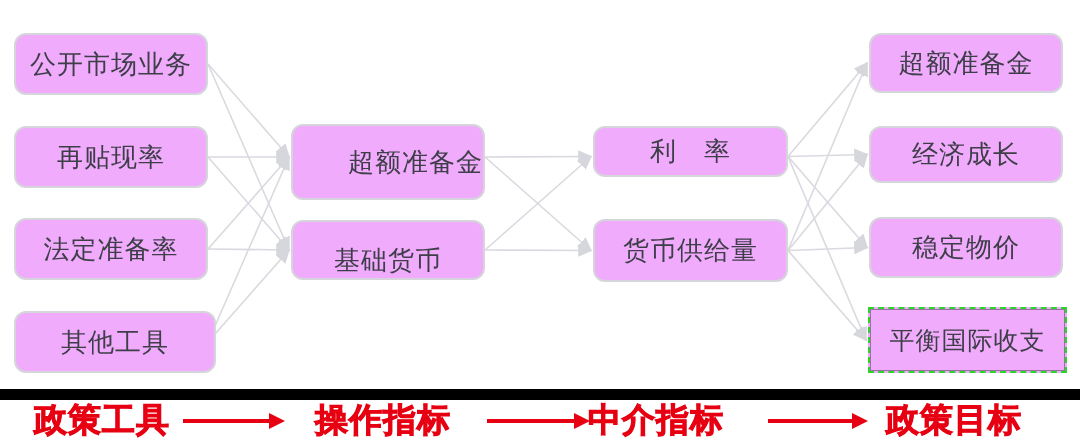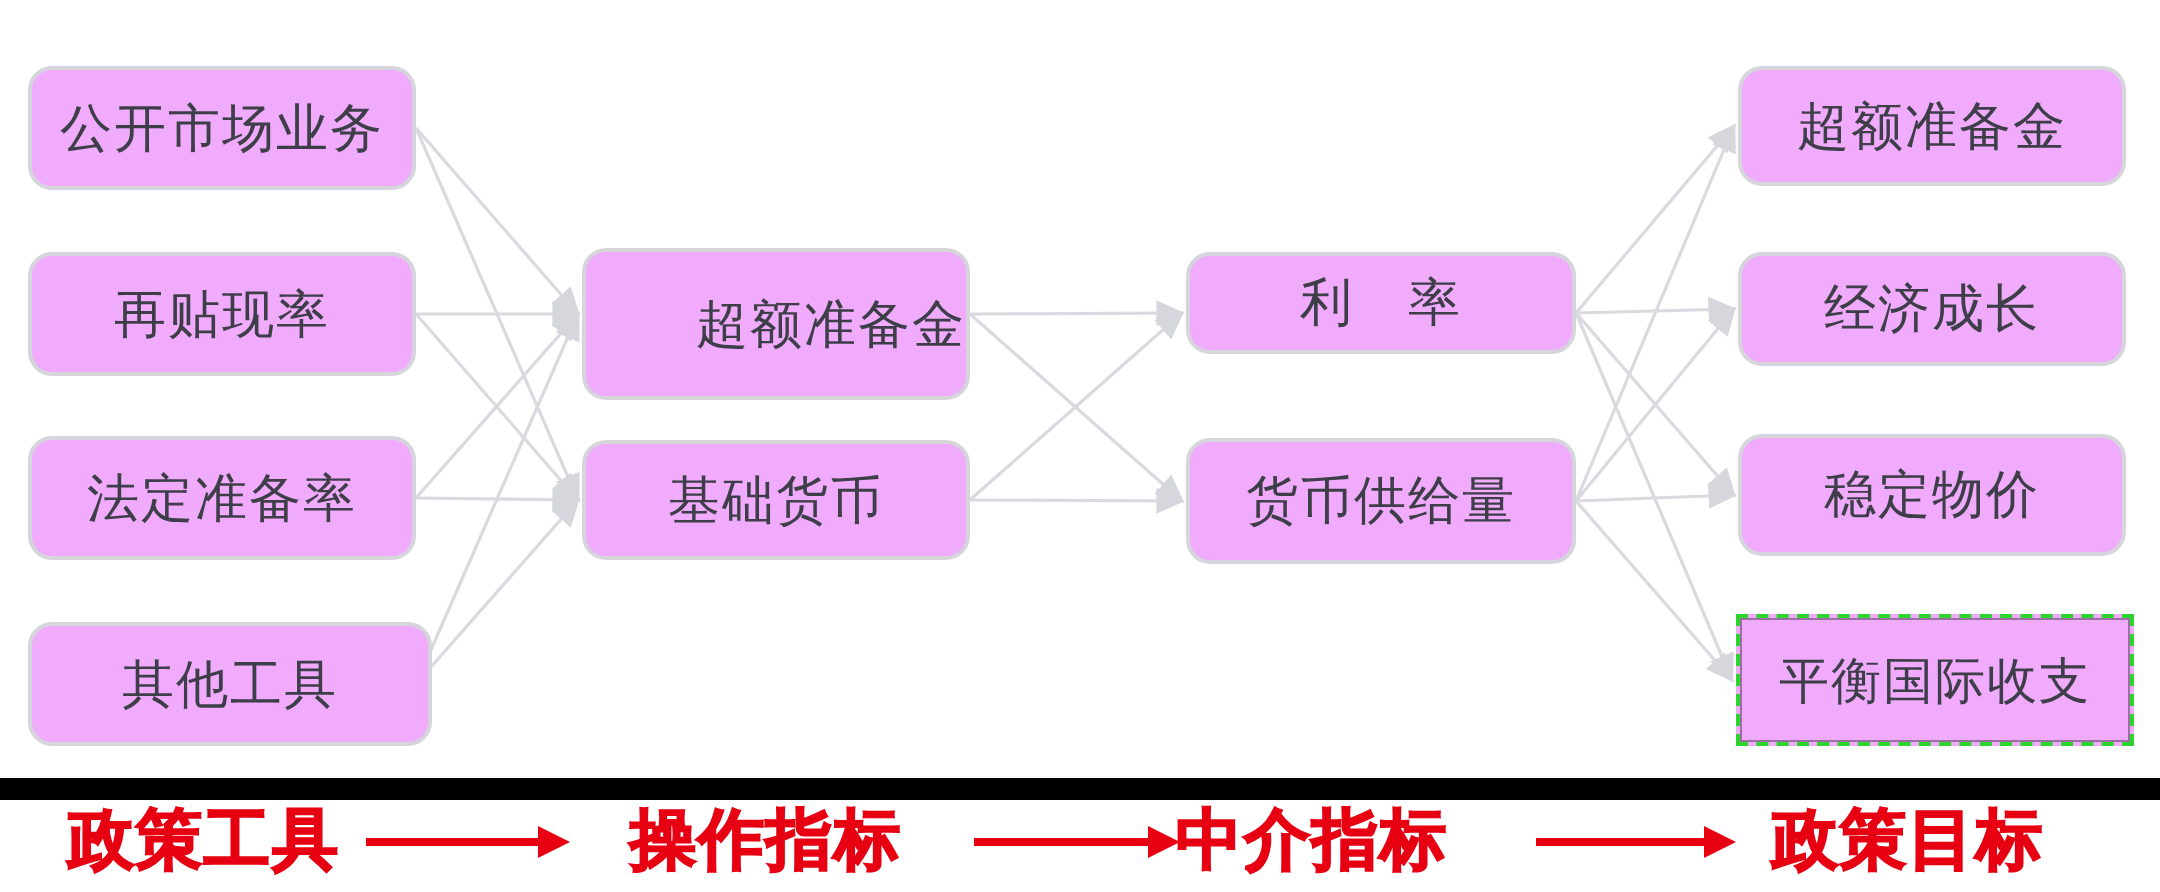--- a/index.html
+++ b/index.html
@@ -16,21 +16,21 @@
   }
   .node.highlight{
     border:2px dashed #2bd52b;border-radius:0;
     box-shadow:inset 0 0 0 1px rgba(0,0,0,0.35);
   }
   #n-omo      {left:14px; top:33px;  width:194px;height:62px;}
   #n-rediscount{left:14px;top:126px; width:194px;height:62px;align-items:center;}
   #n-reserve  {left:14px; top:218px; width:194px;height:62px;align-items:center;}
   #n-other    {left:14px; top:311px; width:202px;height:62px;}
   #n-excess   {left:291px;top:124px; width:194px;height:76px;justify-content:flex-end;}
-  #n-base     {left:291px;top:220px; width:194px;height:60px;}
+  #n-base     {left:291px;top:220px; width:194px;height:60px;align-items:flex-end;}
   #n-rate     {left:593px;top:126px; width:195px;height:51px;}
   #n-supply   {left:593px;top:219px; width:195px;height:63px;}
   #n-employ   {left:869px;top:33px;  width:194px;height:60px;}
   #n-growth   {left:869px;top:126px; width:194px;height:57px;}
   #n-price    {left:869px;top:217px; width:194px;height:61px;}
   #n-bop      {left:868px;top:307px; width:199px;height:66px;font-size:25px;}
   .divider-bar{
     position:absolute;left:0;top:389px;width:1080px;height:11px;
     background:#000000;z-index:3;
   }

